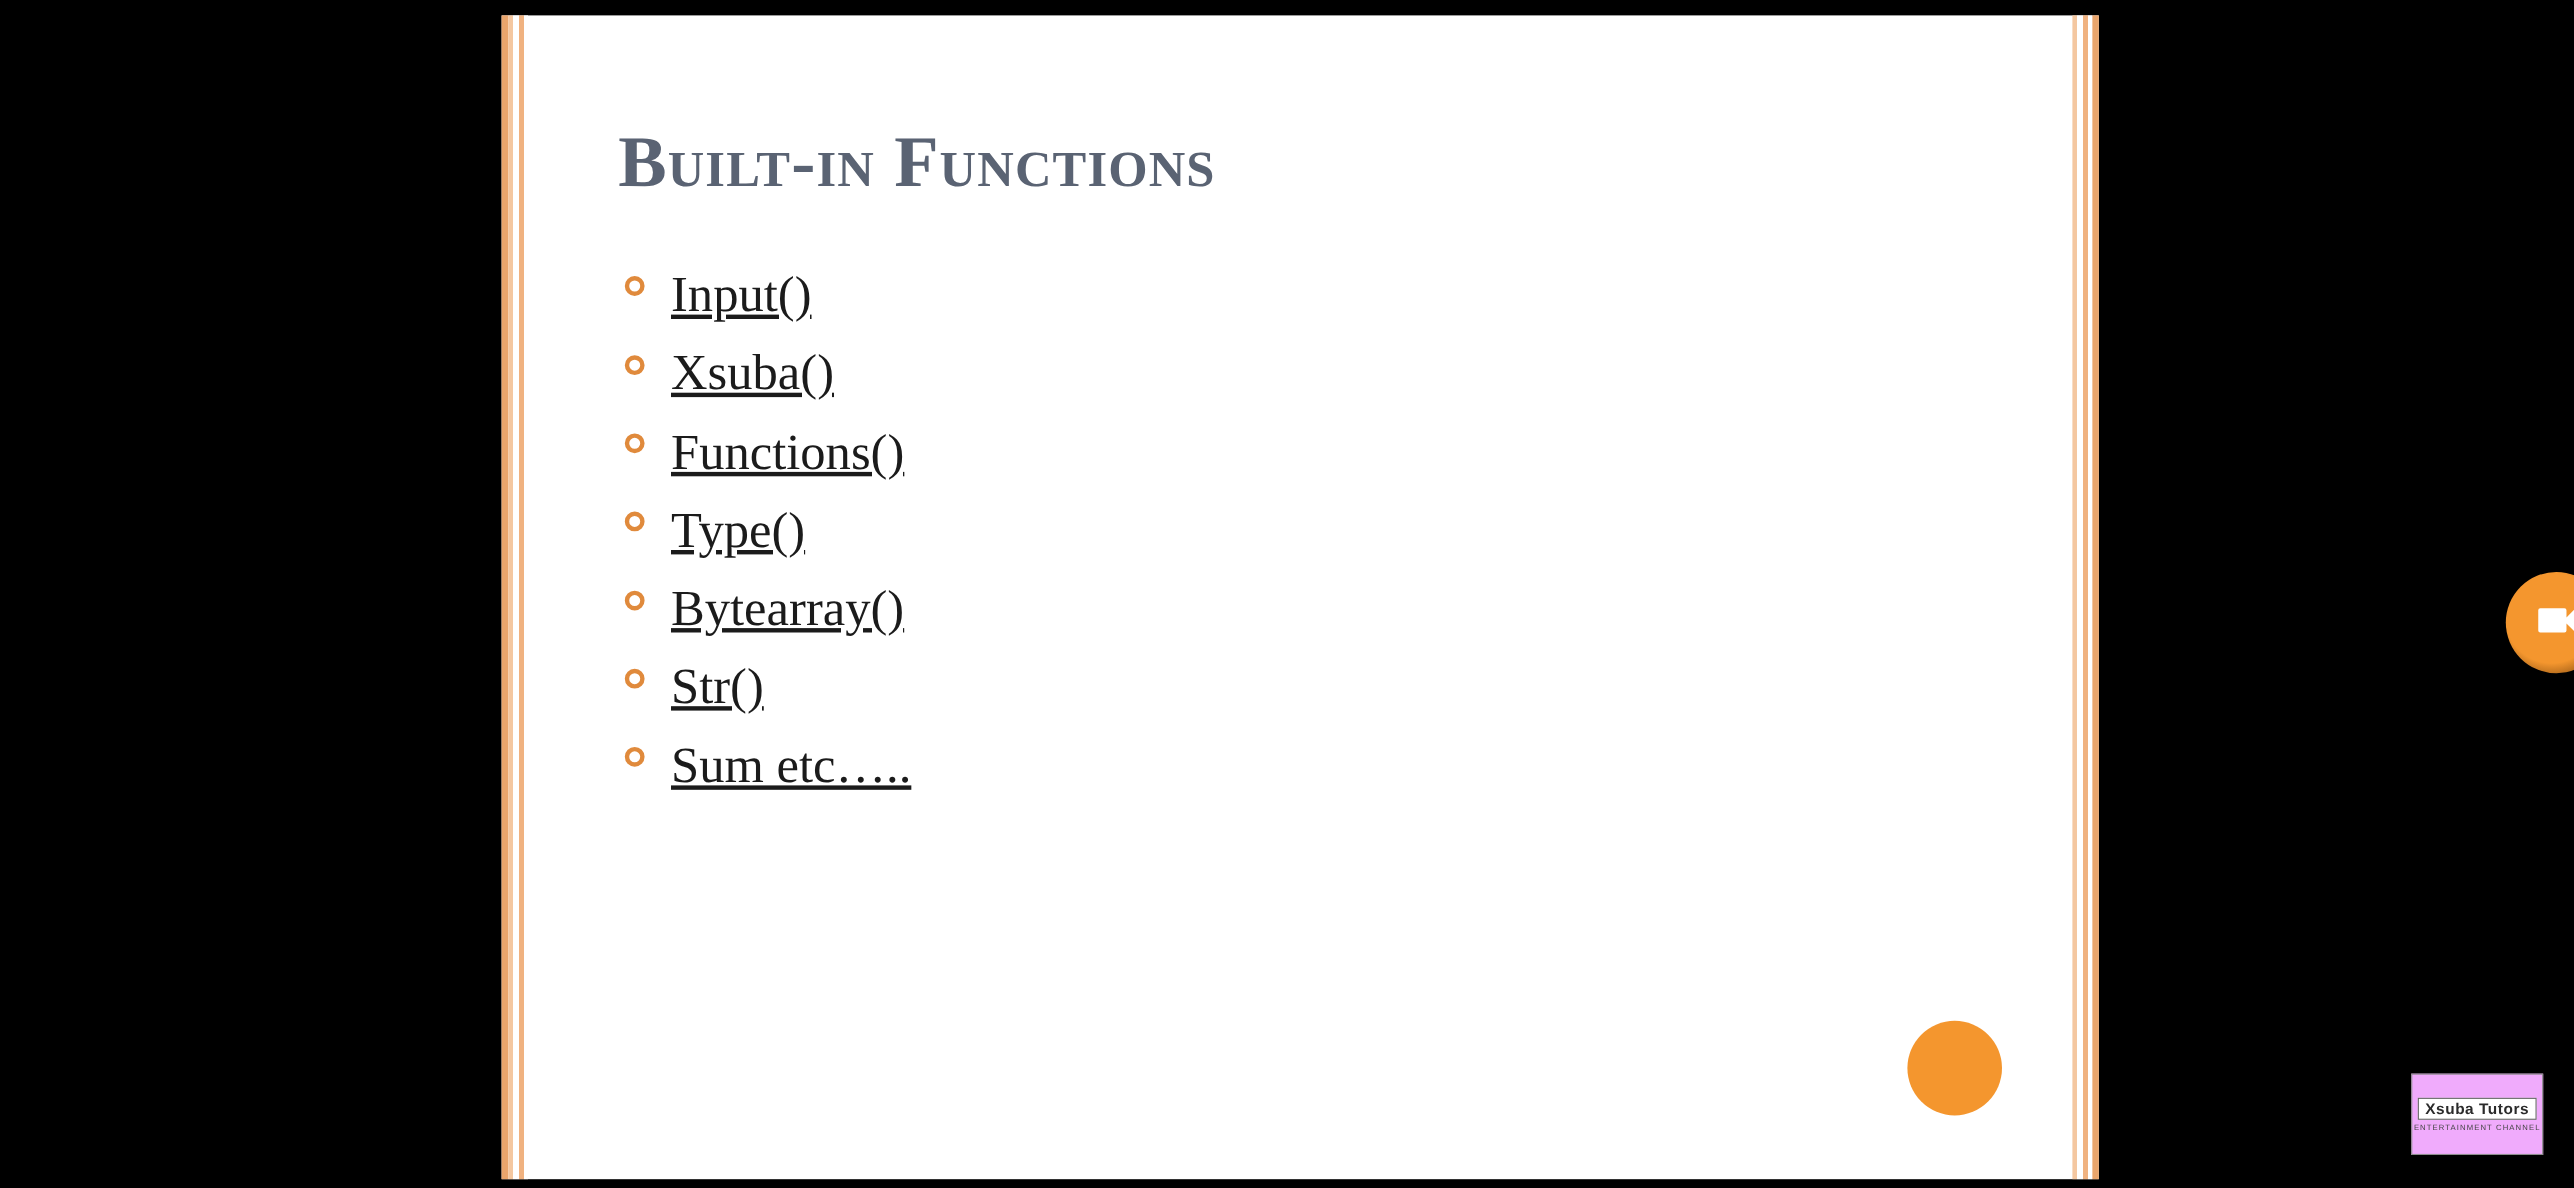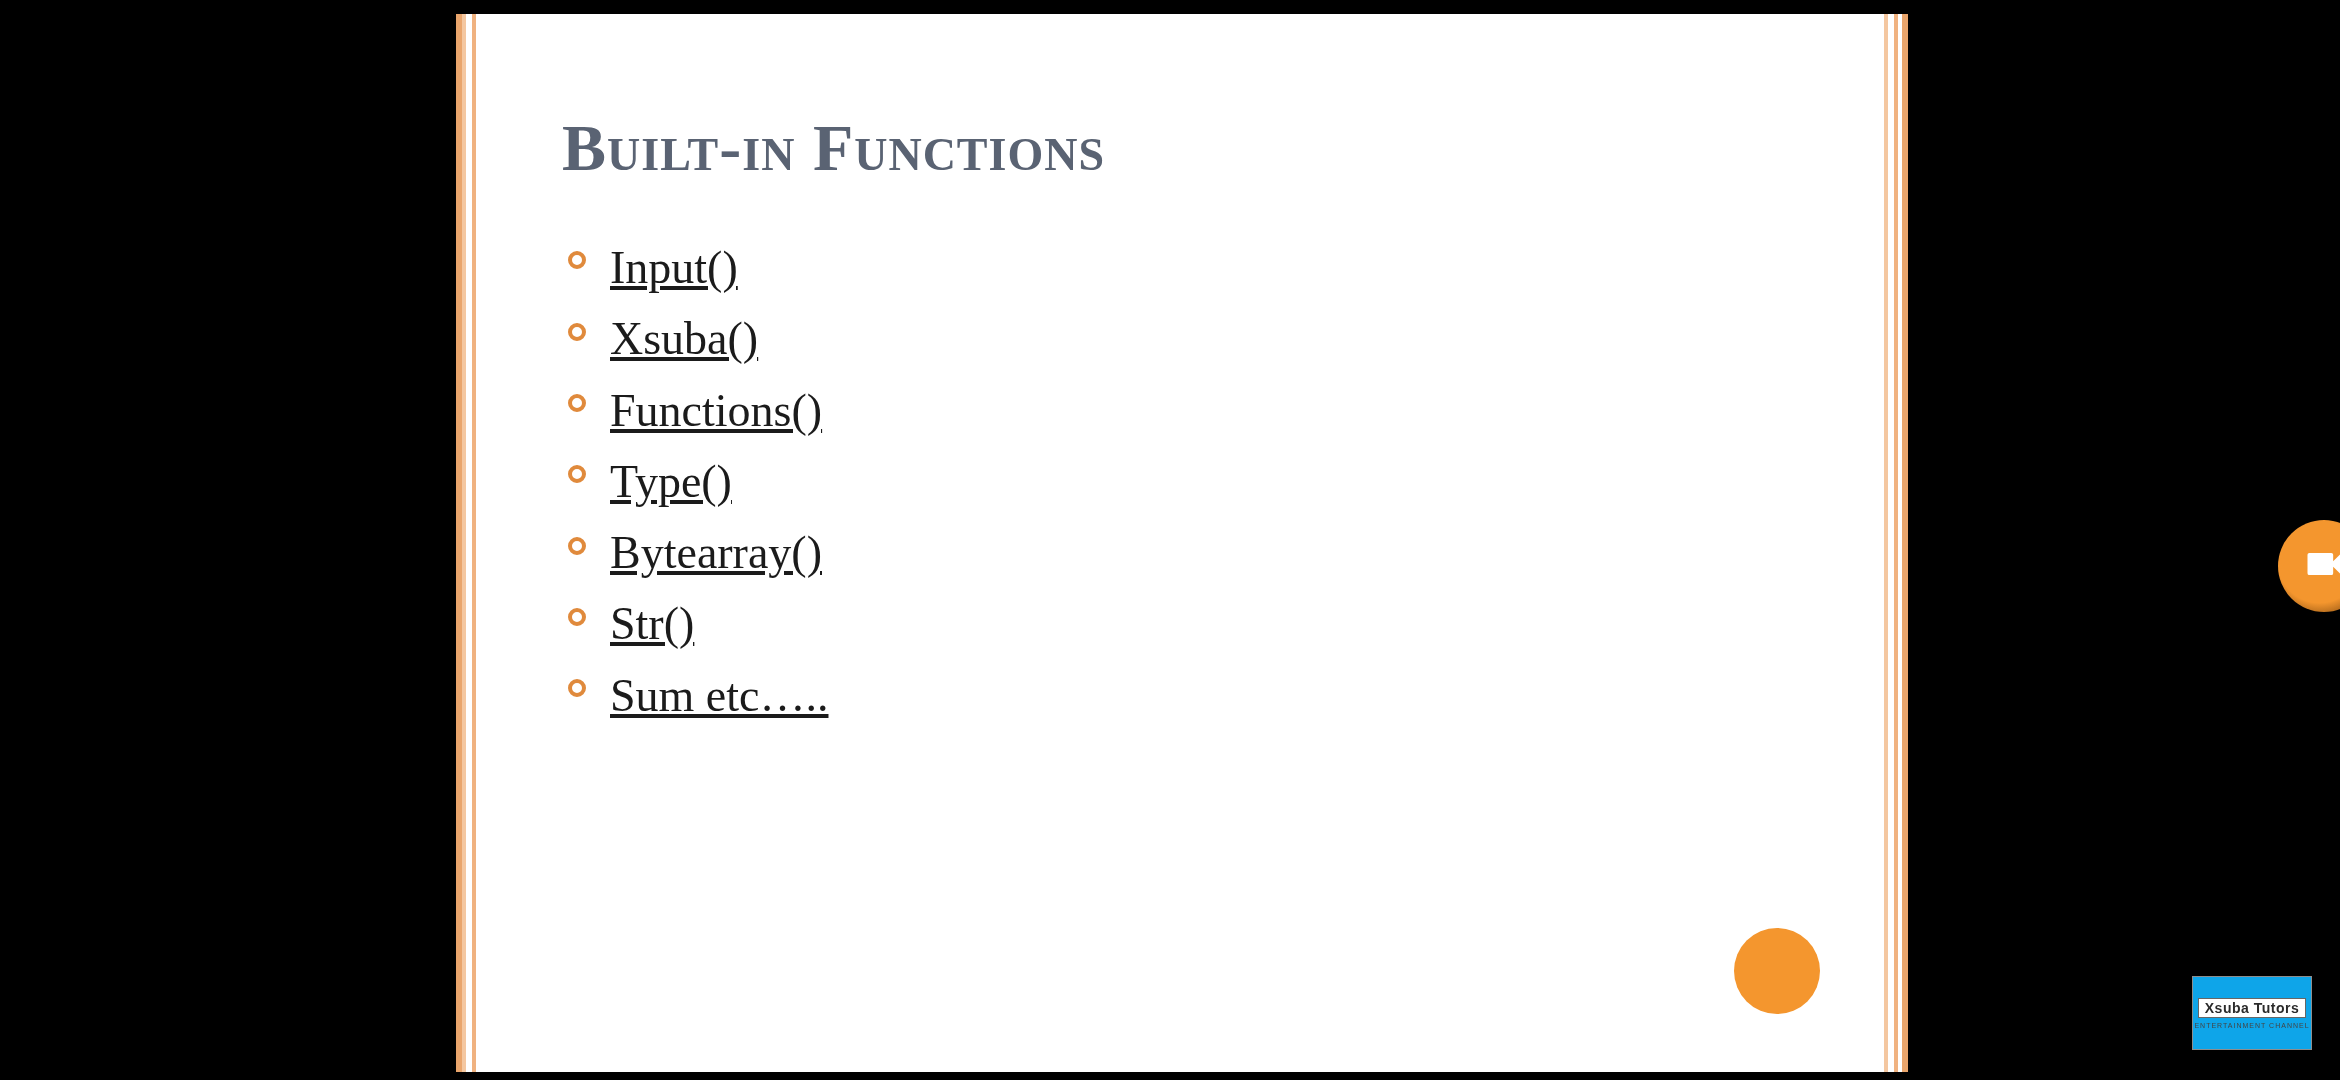--- a/index.html
+++ b/index.html
@@ -94,21 +94,21 @@
     background:radial-gradient(circle at 45% 45%,#f4962e 0 58%,#9a5a16 80%);
     box-shadow:0 0 14px rgba(0,0,0,.6);
     display:flex;align-items:center;justify-content:center;
   }
   .rec-badge svg{width:44px;height:44px;fill:#fff;}
   
   .watermark{
     position:absolute;
     right:28px;bottom:30px;
     width:118px;height:72px;
-    background:#0ea5e9;
+    background:#f0abfc;
     border:1px solid #8d8d8d;
     display:flex;flex-direction:column;
     align-items:center;justify-content:center;
     color:#2b2b2b;
     font-family:Arial,Helvetica,sans-serif;
   }
   .watermark .wm-main{
     font-size:14px;font-weight:700;letter-spacing:.5px;
     background:#fff;padding:1px 6px;border:1px solid #666;
   }

